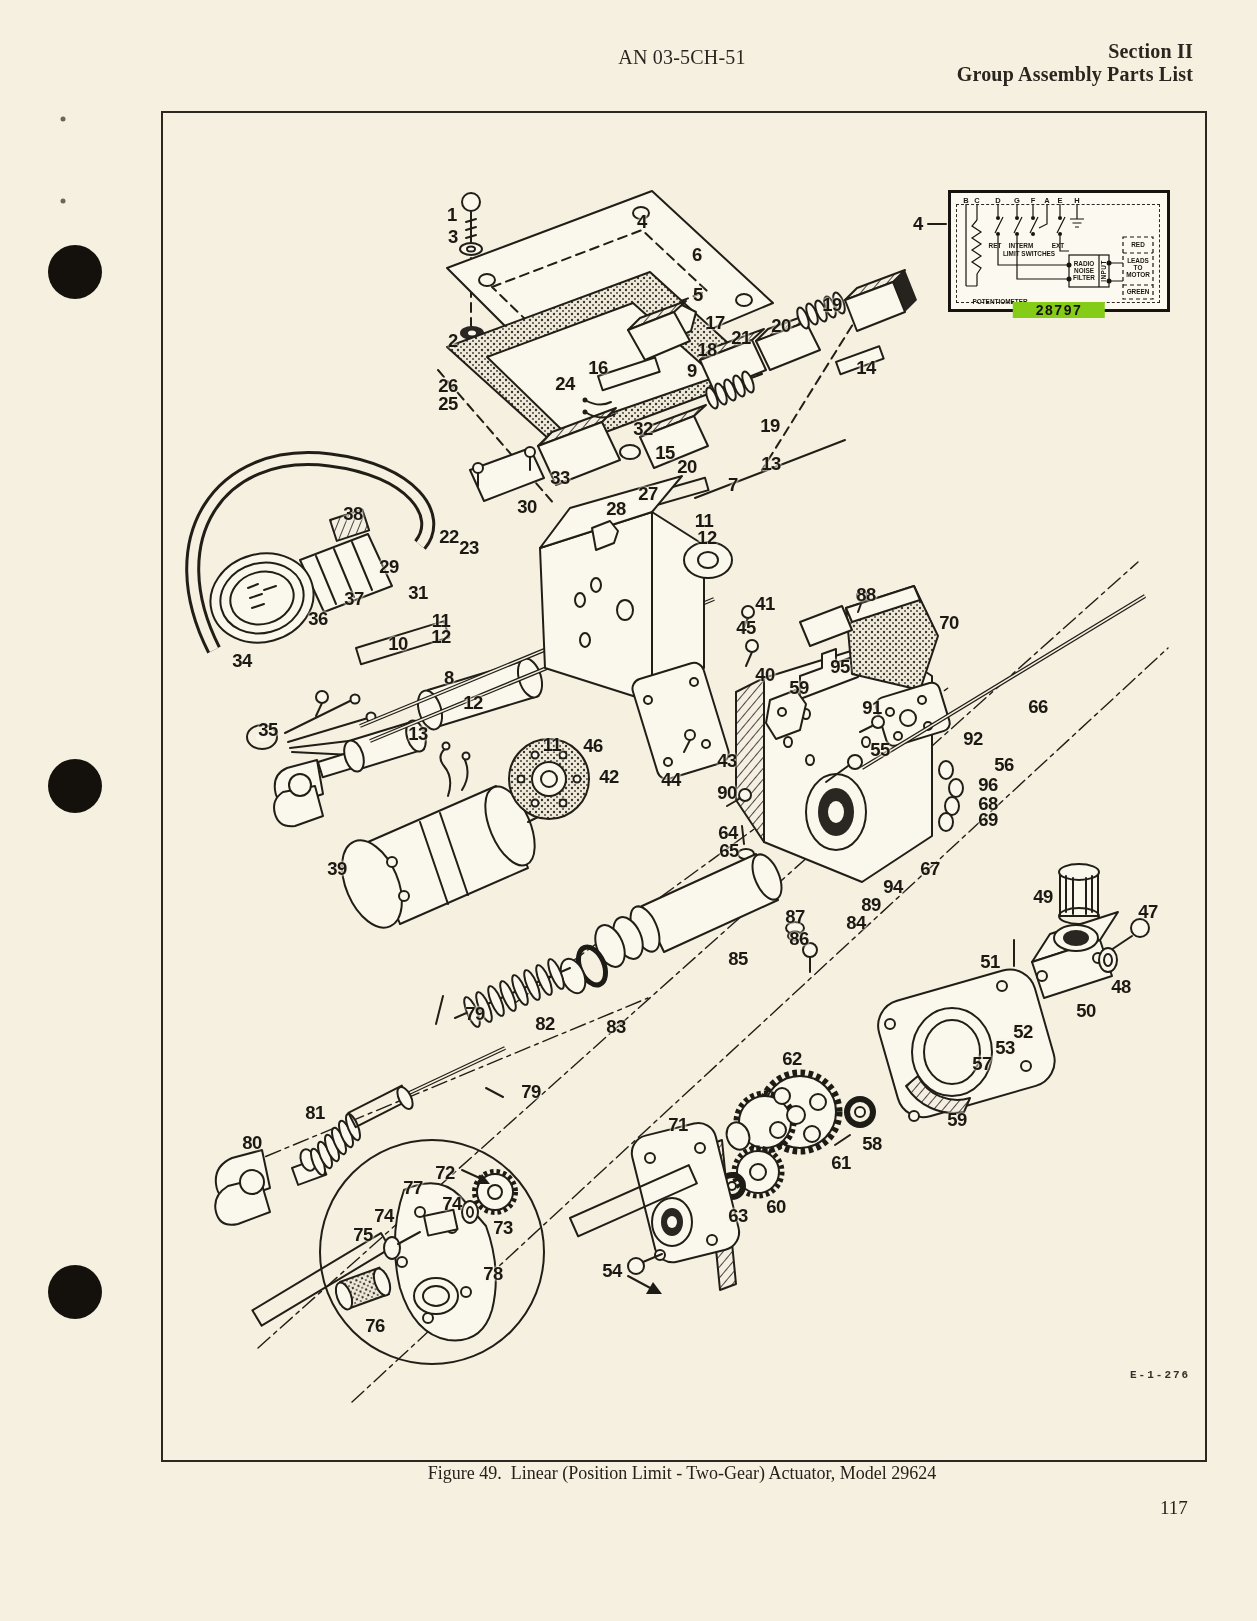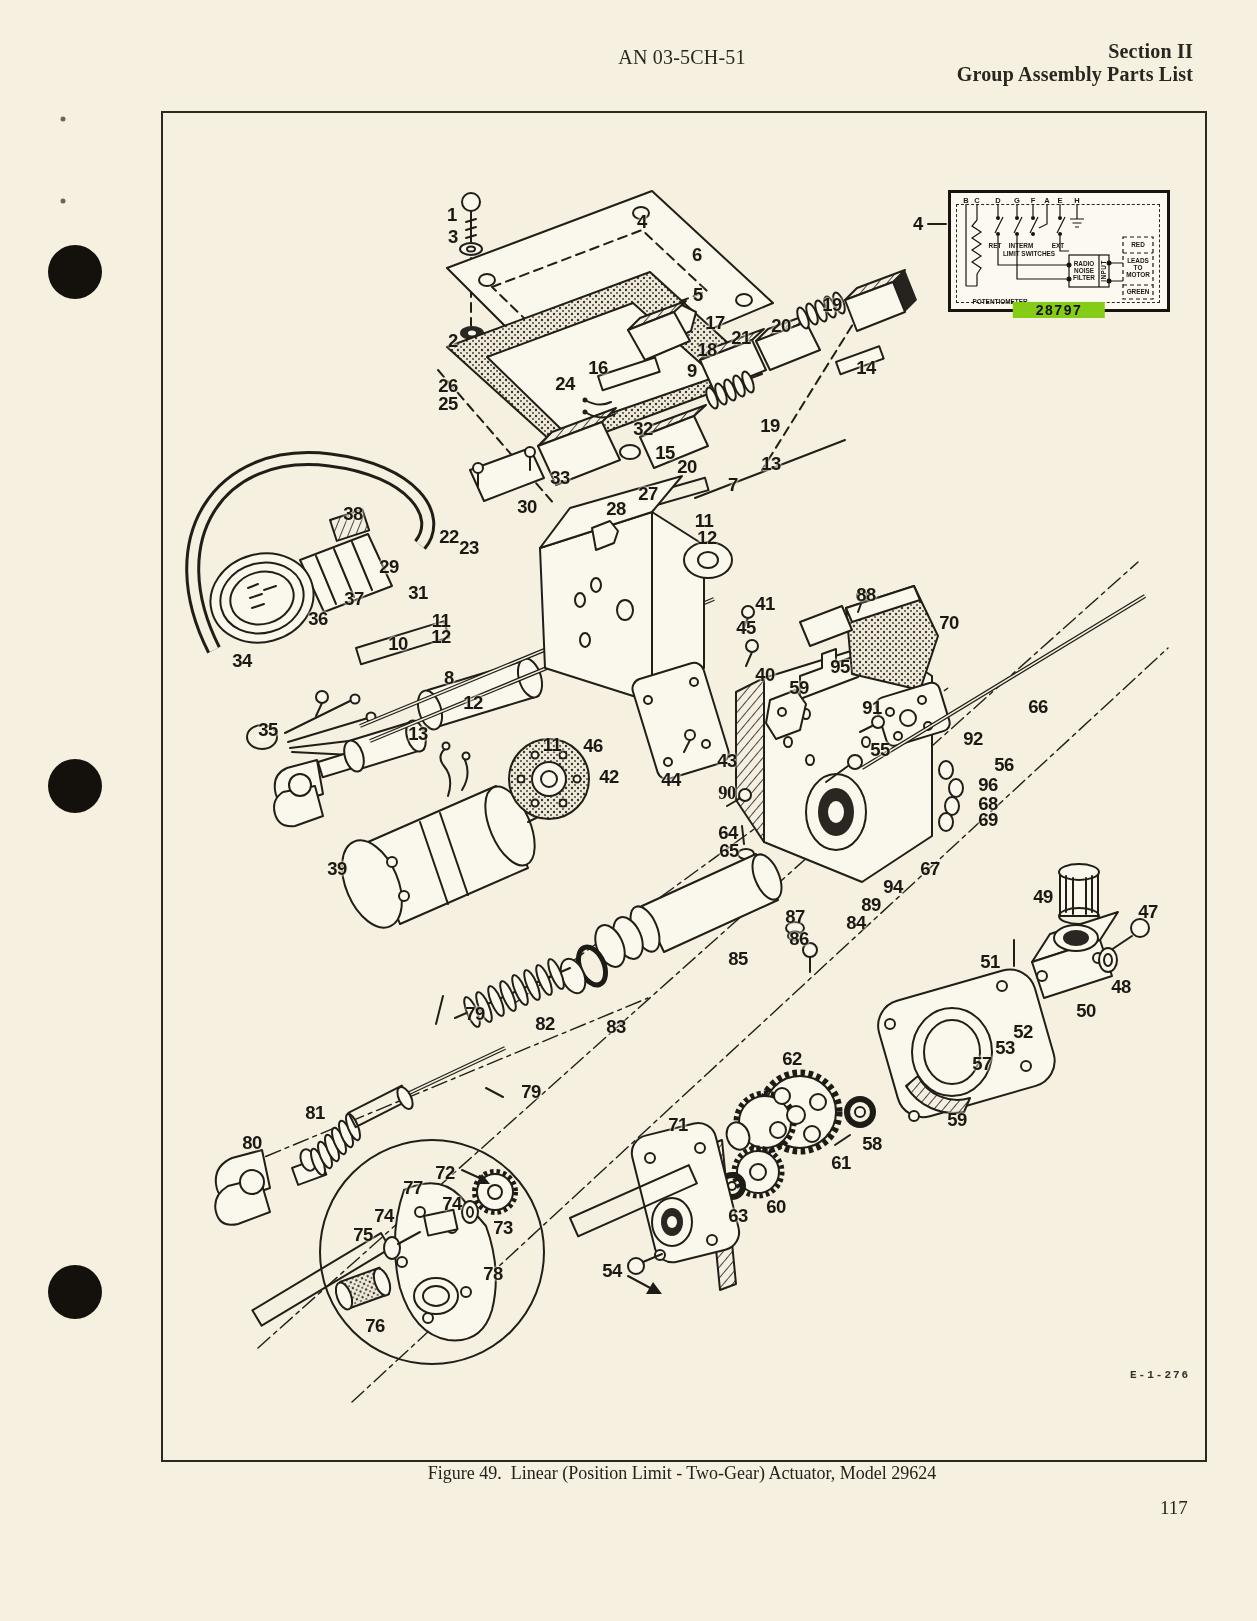--- a/index.html
+++ b/index.html
@@ -559,21 +559,21 @@
     <span class="callout" style="left: 840px; top: 667px;">95</span>
     <span class="callout" style="left: 799px; top: 688px;">59</span>
     <span class="callout" style="left: 872px; top: 708px;">91</span>
     <span class="callout" style="left: 1038px; top: 707px;">66</span>
     <span class="callout" style="left: 973px; top: 739px;">92</span>
     <span class="callout" style="left: 880px; top: 750px; text-align: right;">55</span>
     <span class="callout" style="left: 1004px; top: 765px;">56</span>
     <span class="callout" style="left: 988px; top: 785px;">96</span>
     <span class="callout" style="left: 988px; top: 804px;">68</span>
     <span class="callout" style="left: 988px; top: 820px;">69</span>
-    <span class="callout" style="left: 727px; top: 793px; font-family: Liberation Serif, serif;">90</span>
+    <span class="callout" style="left: 727px; top: 793px;">90</span>
     <span class="callout" style="left: 728px; top: 833px;">64</span>
     <span class="callout" style="left: 729px; top: 851px;">65</span>
     <span class="callout" style="left: 930px; top: 869px;">67</span>
     <span class="callout" style="left: 893px; top: 887px;">94</span>
     <span class="callout" style="left: 871px; top: 905px;">89</span>
     <span class="callout" style="left: 856px; top: 923px;">84</span>
     <span class="callout" style="left: 795px; top: 917px;">87</span>
     <span class="callout" style="left: 799px; top: 939px;">86</span>
     <span class="callout" style="left: 738px; top: 959px;">85</span>
     <span class="callout" style="left: 337px; top: 869px;">39</span>

